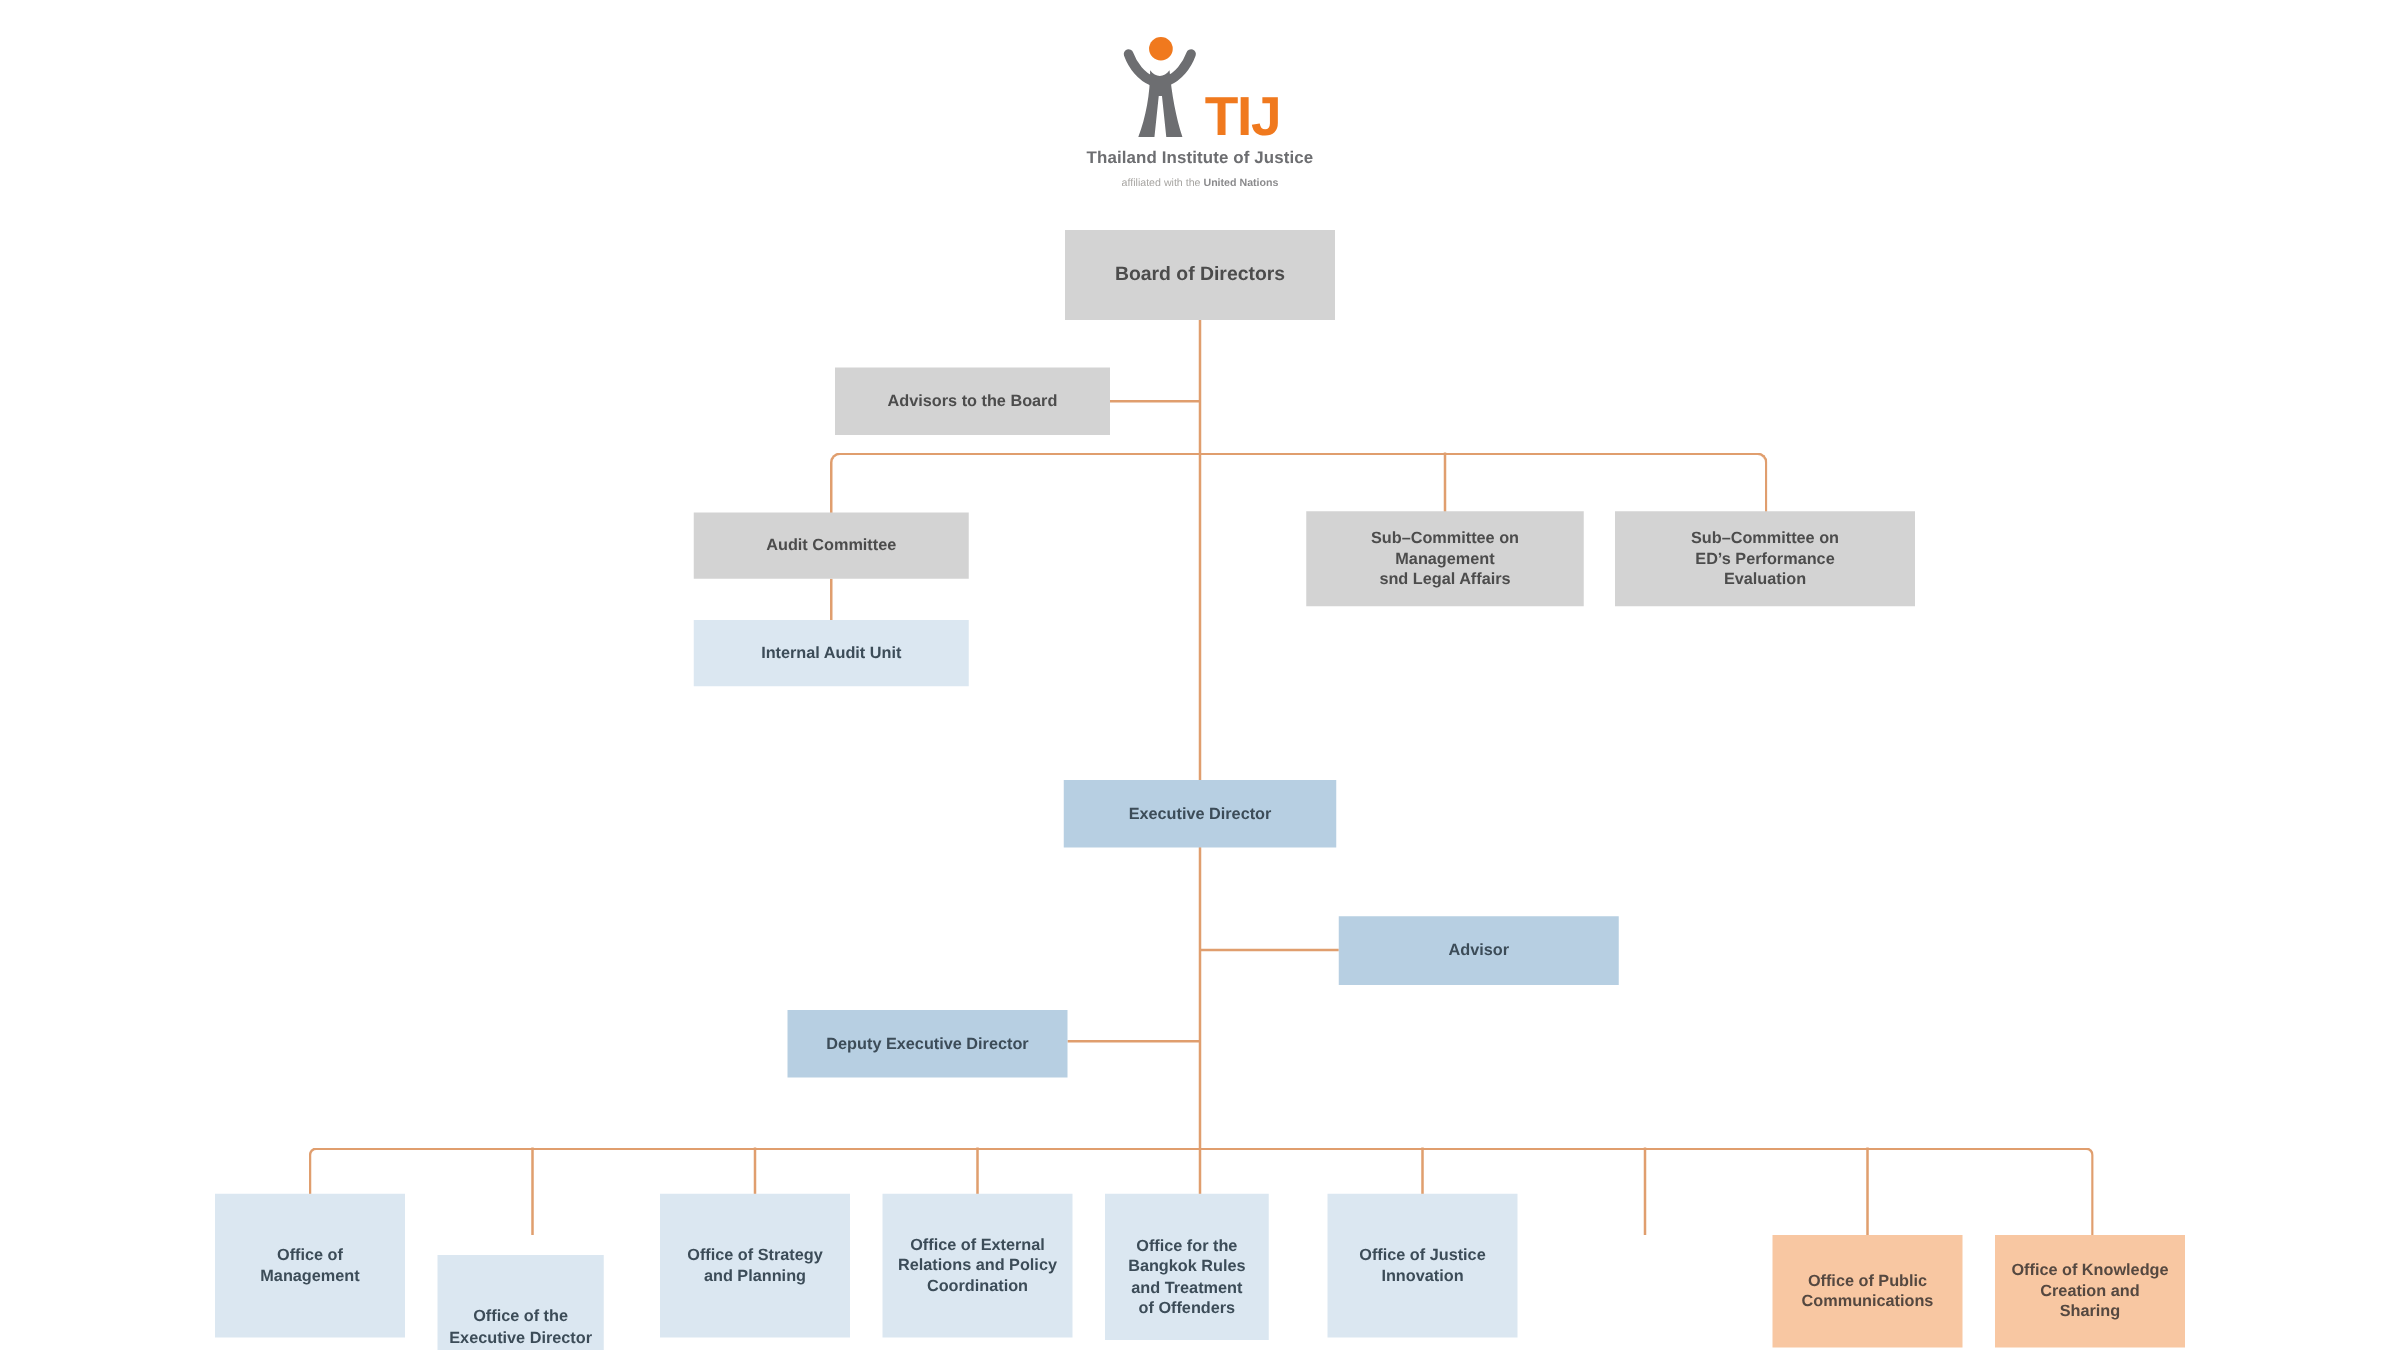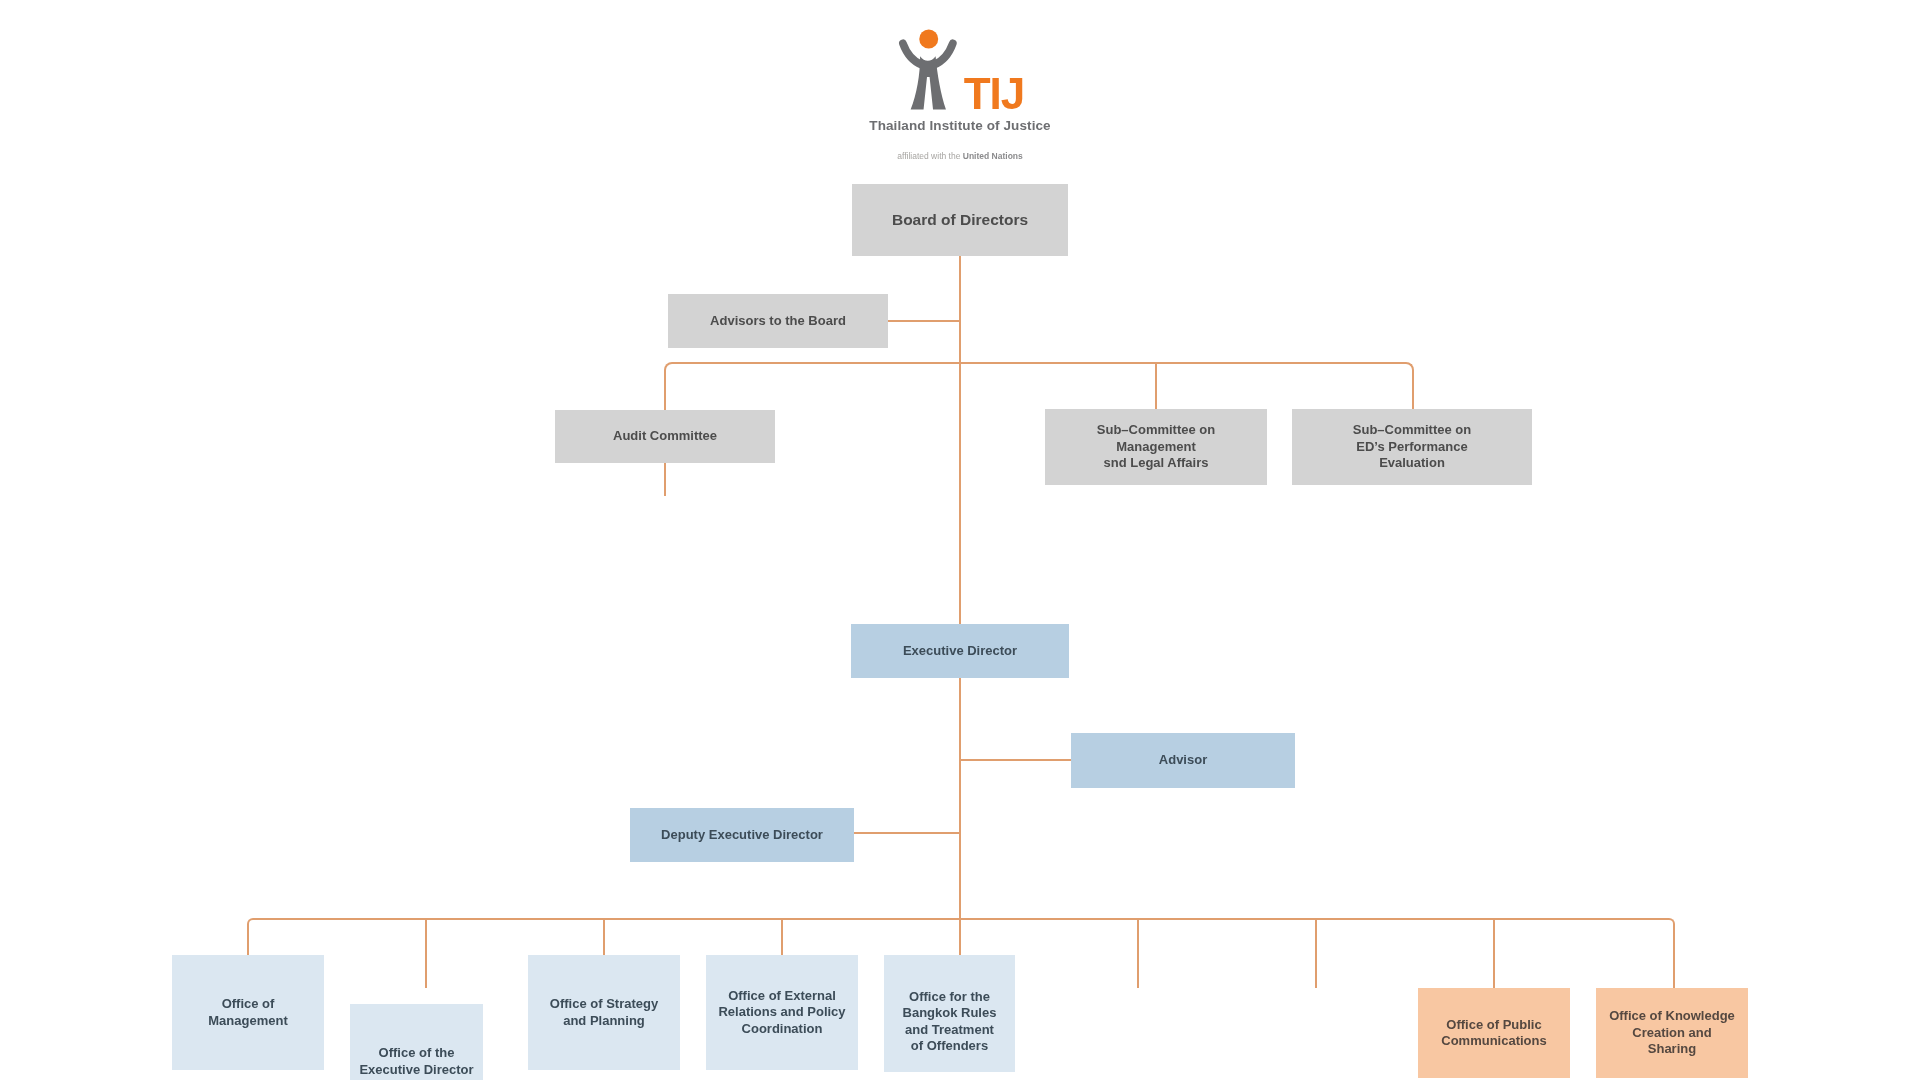--- a/index.html
+++ b/index.html
@@ -8,21 +8,21 @@
     font-family:"Liberation Sans","DejaVu Sans",sans-serif;
   }
   
   .logo{position:absolute;left:860px;top:26px;width:200px;text-align:center;}
   .logo-row{display:flex;align-items:flex-end;justify-content:center;gap:6px;height:86px;}
   .logo-acronym{
     font-size:44px;font-weight:bold;letter-spacing:-1px;line-height:0.82;
     color:var(--logo-orange);
   }
   .logo-name{margin-top:6px;font-size:13.5px;font-weight:bold;color:var(--logo-gray);letter-spacing:0.1px;}
-  .logo-tagline{margin-top:18px;font-size:8.5px;color:var(--logo-tagline);}
+  .logo-tagline{margin-top:8px;font-size:8.5px;color:var(--logo-tagline);}
   .logo-tagline b{color:#8b8b8d;}
   
   .line{position:absolute;background:var(--connector);z-index:1;}
   .bracket{position:absolute;z-index:1;border-top:2px solid var(--connector);
     border-left:2px solid var(--connector);border-right:2px solid var(--connector);
     border-radius:8px 8px 0 0;background:transparent;}
   
   .box{
     position:absolute;z-index:2;display:flex;align-items:center;justify-content:center;
     text-align:center;font-weight:bold;
@@ -88,20 +88,23 @@
 Management
 snd Legal Affairs</span>
   </div>
 
   <div class="box gray" style="left:1292px;top:409px;width:240px;height:76px;">
     <span class="label">Sub–Committee on
 ED’s Performance
 Evaluation</span>
   </div>
 
+  <div class="box lightblue" style="left:555px;top:496px;width:220px;height:53px;">
+    <span class="label">Internal Audit Unit</span>
+  </div>
 
   <div class="box blue" style="left:851px;top:624px;width:218px;height:54px;">
     <span class="label">Executive Director</span>
   </div>
 
   <div class="box blue" style="left:1071px;top:733px;width:224px;height:55px;">
     <span class="label">Advisor</span>
   </div>
 
   <div class="box blue" style="left:630px;top:808px;width:224px;height:54px;">
@@ -124,20 +127,24 @@
     <span class="label">Office of External
 Relations and Policy
 Coordination</span>
   </div>
   <div class="box lightblue" style="left:884px;top:955px;width:131px;height:115px;align-items:center;padding-top:2px;">
     <span class="label" style="margin-top:14px;">Office for the
 Bangkok Rules
 and Treatment
 of Offenders</span>
   </div>
+  <div class="box lightblue" style="left:1062px;top:955px;width:152px;height:115px;">
+    <span class="label">Office of Justice
+Innovation</span>
+  </div>
   <div class="box orange" style="left:1418px;top:988px;width:152px;height:90px;">
     <span class="label">Office of Public
 Communications</span>
   </div>
   <div class="box orange" style="left:1596px;top:988px;width:152px;height:90px;">
     <span class="label">Office of Knowledge
 Creation and
 Sharing</span>
   </div>
 

